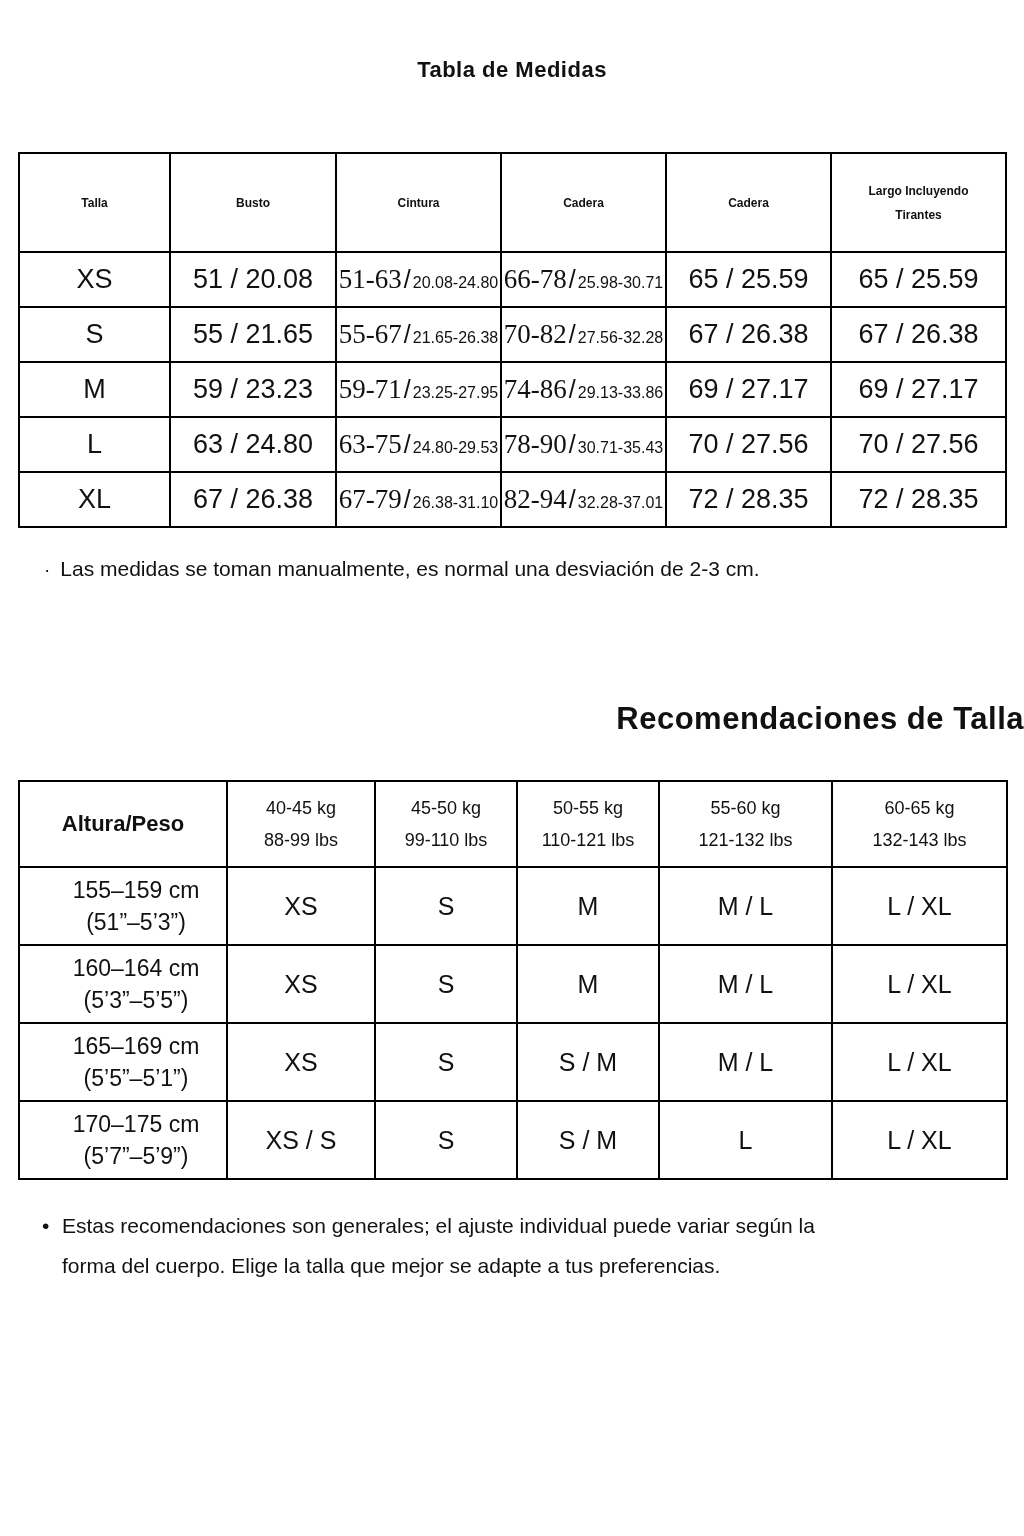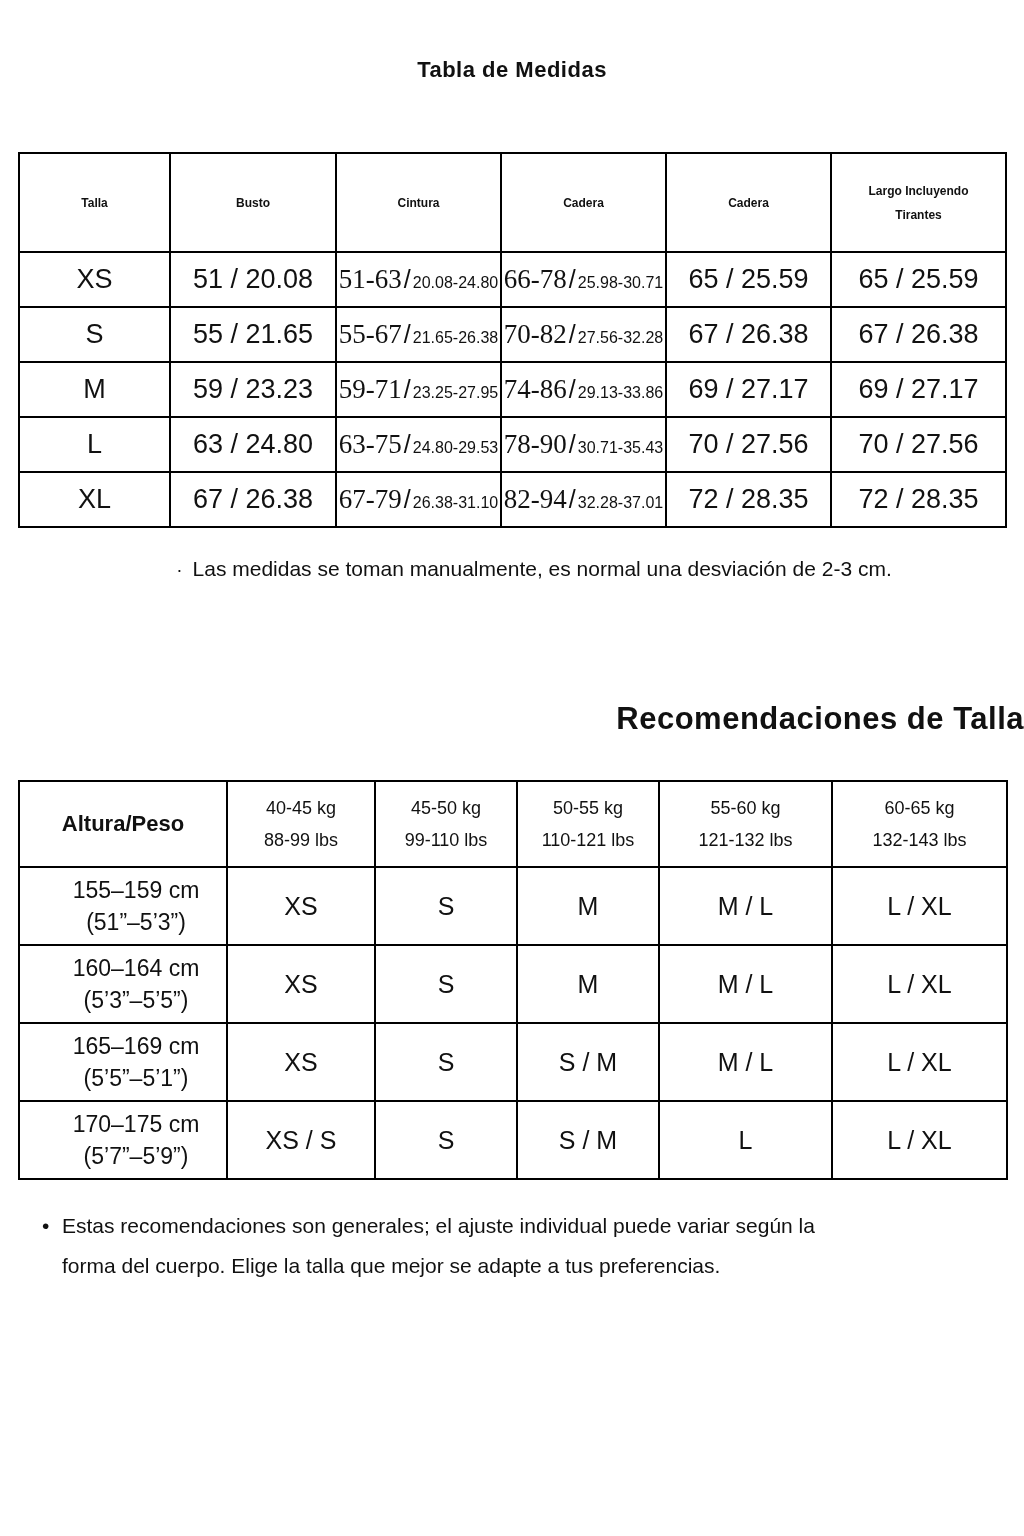--- a/index.html
+++ b/index.html
@@ -36,21 +36,21 @@
   
   .t2 { margin: 41px 0 0 18px; width: 988px; }
   .t2 th { height: 86px; font-weight: bold; font-size: 22px; }
   .t2 th.weight { font-weight: 400; font-size: 18px; line-height: 32px; }
   .t2 td { height: 78px; font-size: 25px; }
   .t2 td.hrange { font-size: 23px; line-height: 32px; padding-left: 26px; }
 
   
   .note1 {
     margin: 26px 0 0 44px;
-    font-size: 21px; line-height: 30px; text-align: center;
+    font-size: 21px; line-height: 30px;
   }
   .note1 .dot { font-size: 19px; padding-right: 10px; }
   .note2 {
     margin: 26px 0 0 0;
     position: relative;
     padding-left: 62px; padding-right: 60px;
     font-size: 21px; line-height: 40px;
   }
   .note2 .dot { position: absolute; left: 42px; top: 0; }
 </style>

